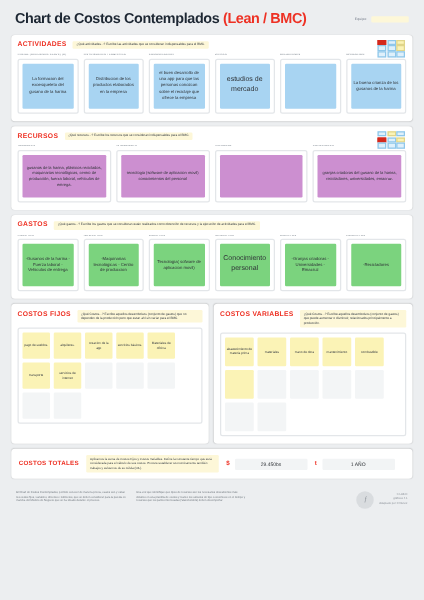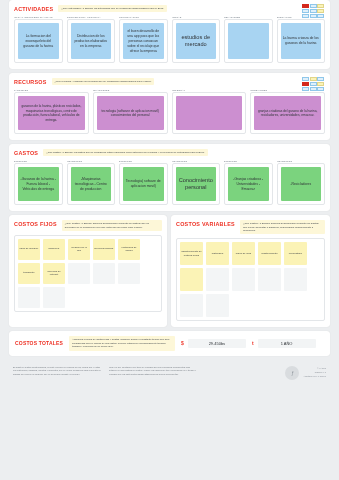--- a/index.html
+++ b/index.html
@@ -88,20 +88,27 @@
               gap: .5px; }
   .bmc-icon i { background: #dff0fb; border: .4px solid #8fc7ea; display: block; }
   .bmc-icon i.hl { background: #d4281c; border-color: #d4281c; }
   .bmc-icon i.cr { background: #fbf3b6; border-color: #e0d58a; }
 </style>
 </head>
 <body>
 
 <div class="page">
 
+  <div class="header">
+    <div class="title"><span>Chart de Costos Contemplados </span><span class="accent">(Lean / BMC)</span></div>
+    <div class="header-right">
+      <span class="hr-label">Equipo:</span>
+      <span class="hr-field"></span>
+    </div>
+  </div>
 
   <div class="panel">
     <div class="bmc-icon">
       <i class="hl"></i>
         <i></i>
         <i class="cr"></i>
         <i></i>
         <i></i>
         <i class="cr"></i>
         <i></i>

